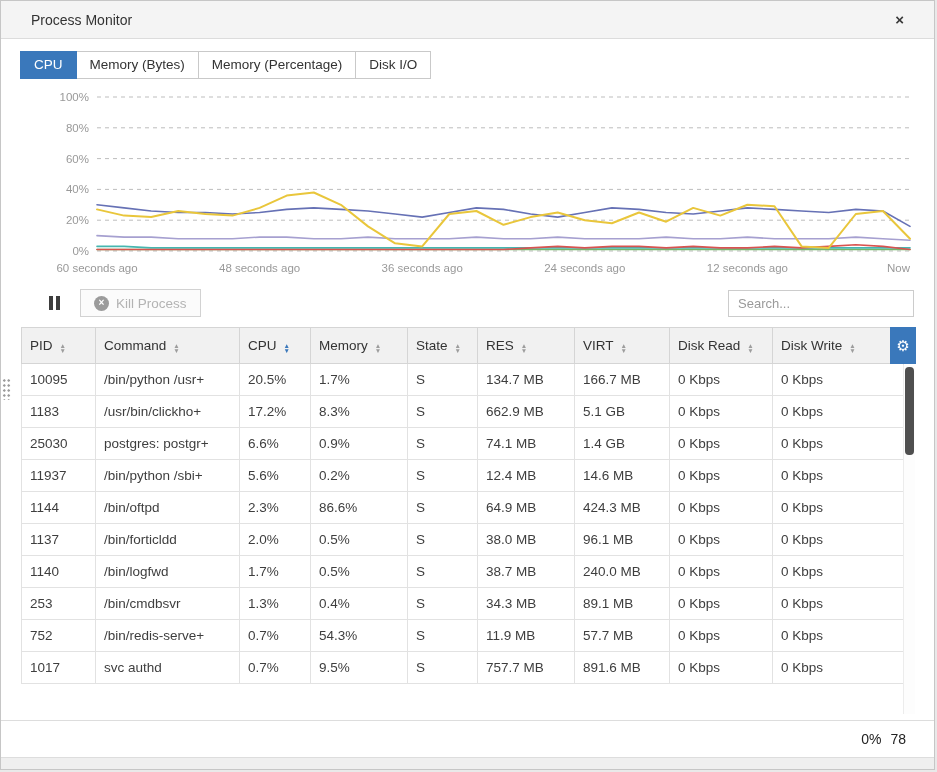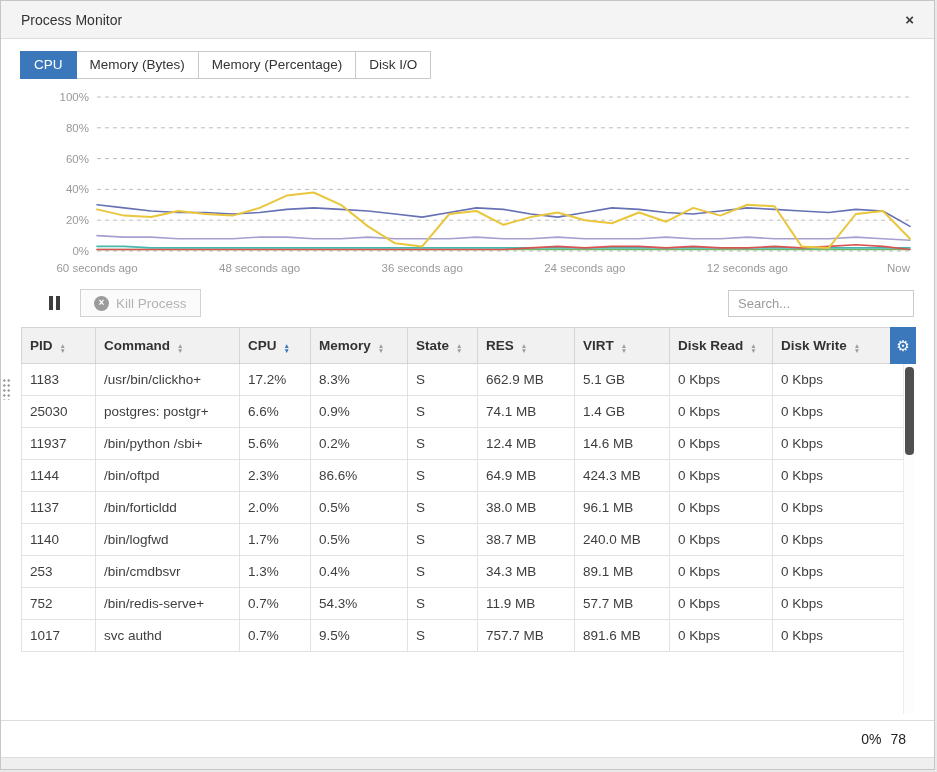--- a/index.html
+++ b/index.html
@@ -1,19 +1,19 @@
 <!DOCTYPE html>
 <html style="--accent: #3a78bb; --grid-line: #bdbdbd; --axis-text: #999999; --scroll-thumb: #4f4f4f; --table-header-bg: #f1f1f1;"><head>
 <meta charset="utf-8">
 <style>
   * { box-sizing: border-box; }
   body { margin:0; background:#e9e9e9; font-family:"Liberation Sans", sans-serif; }
   .app { width:935px; height:770px; background:#fff; border:1px solid #c6c6c6; position:relative; overflow:hidden; color:#333; }
 
-  .titlebar { height:38px; background:#f4f4f4; border-bottom:1px solid #dcdcdc; display:flex; align-items:center; justify-content:space-between; padding:0 20px; }
+  .titlebar { height:38px; background:#f4f4f4; border-bottom:1px solid #dcdcdc; display:flex; align-items:center; justify-content:space-between; padding:0 30px; }
   .title { font-size:14px; color:#333; }
   .close { font-size:15px; font-weight:bold; color:#3a3a3a; cursor:pointer; line-height:1; }
 
   .content { padding:12px 20px 0; }
 
   .tabs { display:flex; }
   .tab { border:1px solid #c9c9c9; background:#fff; padding:5px 13px 6px; font-size:13.5px; color:#333; margin-left:-1px; cursor:pointer; position:relative; }
   .tab.active { background:var(--accent,#3a78bb); border-color:var(--accent,#3a78bb); color:#fff; z-index:1; }
 
   .chart { height:196px; margin-top:6px; }
@@ -22,21 +22,21 @@
   .toolbar { display:flex; align-items:center; margin:8px 0 10px; height:28px; }
   .pausebtn { background:none; border:none; display:flex; gap:3px; padding:4px 6px; margin:0 14px 0 22px; cursor:pointer; }
   .pausebtn .bar { width:4px; height:14px; background:#3d3d3d; display:block; }
   .killbtn { display:flex; align-items:center; gap:7px; border:1px solid #d2d2d2; background:#fbfbfb; color:#b3b3b3; font-size:13.5px; padding:0 13px; height:28px; }
   .killicon { width:15px; height:15px; border-radius:50%; background:#9b9b9b; color:#fff; font-size:10px; font-weight:bold; display:flex; align-items:center; justify-content:center; line-height:1; }
   .search { margin-left:auto; width:186px; height:27px; border:1px solid #ccc; padding:8px 9px; font-size:13px; color:#333; outline:none; }
   .search::placeholder { color:#9a9a9a; }
 
   .table-area { position:relative; width:895px; }
   table.ptable { border-collapse:collapse; width:882px; table-layout:fixed; font-size:13.5px; }
-  .ptable th { background:#f1f1f1; border:1px solid #d5d5d5; text-align:left; font-weight:bold; padding:0 8px; height:36px; white-space:nowrap; overflow:hidden; color:#333; cursor:pointer; }
+  .ptable th { background:#f1f1f1; border:1px solid #d5d5d5; text-align:left; font-weight:normal; padding:0 8px; height:36px; white-space:nowrap; overflow:hidden; color:#333; cursor:pointer; }
   .ptable td { border:1px solid #e2e2e2; padding:0 8px; height:32px; color:#3e3e3e; white-space:nowrap; overflow:hidden; background:#fff; }
   .sort { display:inline-flex; flex-direction:column; margin-left:7px; color:#9d9d9d; font-size:6.5px; line-height:5.5px; vertical-align:2px; }
   th.sorted .sort { color:var(--accent,#3a78bb); }
 
   .gear { position:absolute; top:0; right:0; width:26px; height:37px; background:var(--accent,#3a78bb); color:#fff; border:none; font-size:15px; cursor:pointer; padding:0; }
   .scrollbar { position:absolute; top:38px; right:1px; width:12px; height:349px; background:#fdfdfd; border-left:1px solid #ececec; }
   .thumb { position:absolute; top:2px; left:1px; width:9px; height:88px; background:var(--scroll-thumb,#4f4f4f); border-radius:4px; cursor:grab; }
 
   .resize-handle { position:absolute; left:1px; top:377px; width:9px; height:22px; cursor:ew-resize;
     background-image:radial-gradient(circle, #9a9a9a 1.1px, transparent 1.4px); background-size:4.5px 5px; }
@@ -151,20 +151,31 @@
                   <span>▼</span>
                 </span></th>
               <th><span>Disk Write</span><span class="sort">
                   <span>▲</span>
                   <span>▼</span>
                 </span></th>
             </tr>
           </thead>
         <tbody id="tbody">
             <tr>
+              <td>10095</td>
+              <td>/bin/python /usr+</td>
+              <td>20.5%</td>
+              <td>1.7%</td>
+              <td>S</td>
+              <td>134.7 MB</td>
+              <td>166.7 MB</td>
+              <td>0 Kbps</td>
+              <td>0 Kbps</td>
+            </tr>
+            <tr>
               <td>1183</td>
               <td>/usr/bin/clickho+</td>
               <td>17.2%</td>
               <td>8.3%</td>
               <td>S</td>
               <td>662.9 MB</td>
               <td>5.1 GB</td>
               <td>0 Kbps</td>
               <td>0 Kbps</td>
             </tr>

